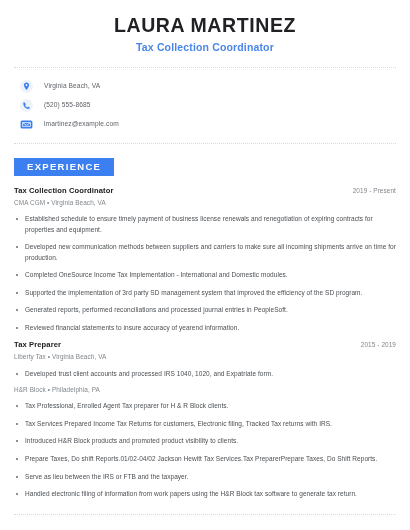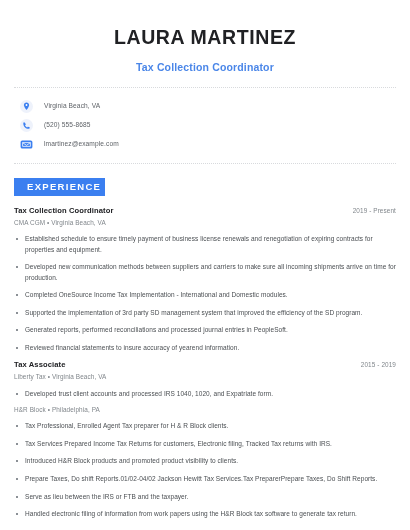--- a/index.html
+++ b/index.html
@@ -27,21 +27,21 @@
   .header {
     padding-top: 14px;
     text-align: center;
   }
   .full-name {
     font-size: 19.5px;
     font-weight: bold;
     letter-spacing: 0.6px;
     color: #202124;
     line-height: 1.18;
-    margin: 12px;
+    margin: 0;
   }
   .job-title {
     font-size: 10.5px;
     font-weight: bold;
     color: #4a86e8;
     letter-spacing: 0.15px;
     margin: 4px 0 0 0;
     line-height: 1.2;
   }
 
@@ -79,21 +79,21 @@
   }
 
   
   .section-badge {
     display: inline-block;
     background: #3b7ff0;
     color: #ffffff;
     font-size: 9.5px;
     font-weight: bold;
     letter-spacing: 1.3px;
-    padding: 4px 4px 5px 13px;
+    padding: 4px 13px 5px 13px;
     line-height: 1;
   }
   .badge-wrap-exp { padding: 12px 0 0 0; }
   .badge-wrap-skills { padding: 12px 0 0 0; }
 
   
   .experience { padding-top: 10px; }
   .job { margin-bottom: 2px; }
   .job + .job { margin-top: 7px; }
   .job-head {
@@ -216,21 +216,21 @@
         <li>Developed new communication methods between suppliers and carriers to make sure all incoming shipments arrive on time for production.</li>
         <li>Completed OneSource Income Tax Implementation - International and Domestic modules.</li>
         <li>Supported the implementation of 3rd party SD management system that improved the efficiency of the SD program.</li>
         <li>Generated reports, performed reconciliations and processed journal entries in PeopleSoft.</li>
         <li>Reviewed financial statements to insure accuracy of yearend information.</li>
       </ul>
     </div>
 
     <div class="job">
       <div class="job-head">
-        <span class="job-role">Tax Associate</span>
+        <span class="job-role">Tax Preparer</span>
         <span class="job-dates">2015 - 2019</span>
       </div>
       <div class="job-meta">Liberty Tax • Virginia Beach, VA</div>
       <ul class="bullets">
         <li>Developed trust client accounts and processed IRS 1040, 1020, and Expatriate form.</li>
       </ul>
     </div>
 
     <div class="job">
       <div class="job-meta">H&amp;R Block • Philadelphia, PA</div>

